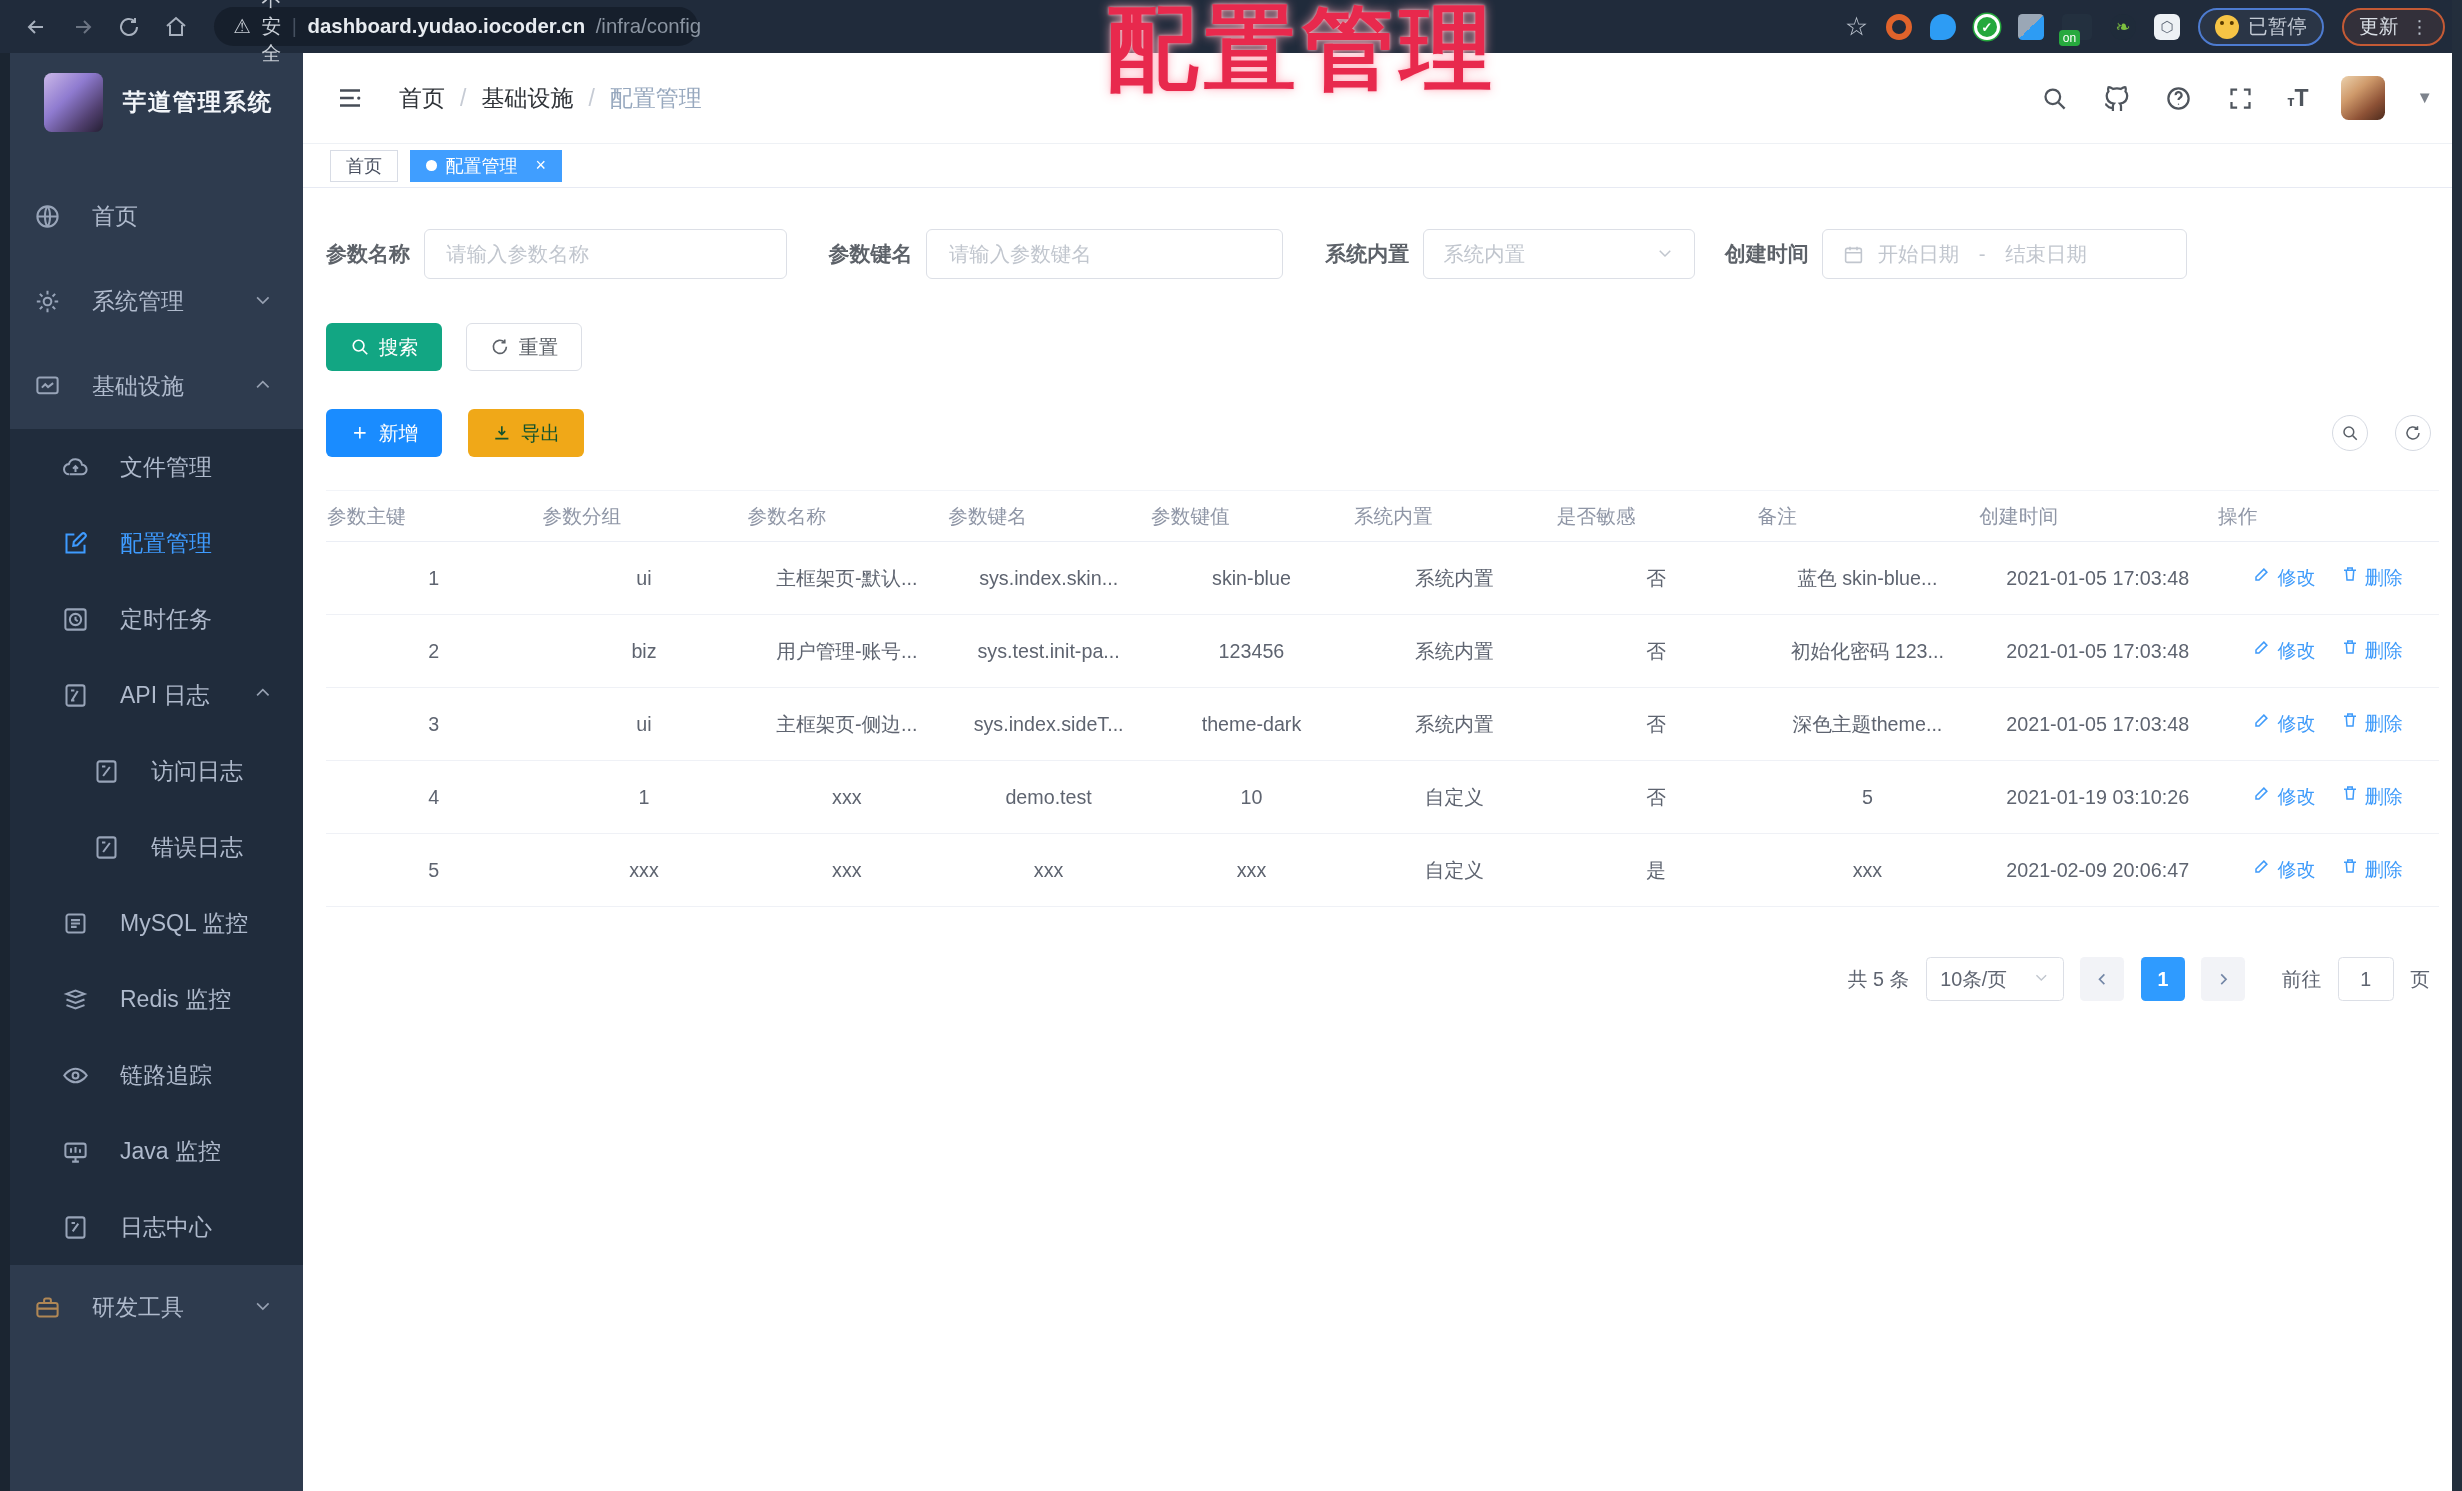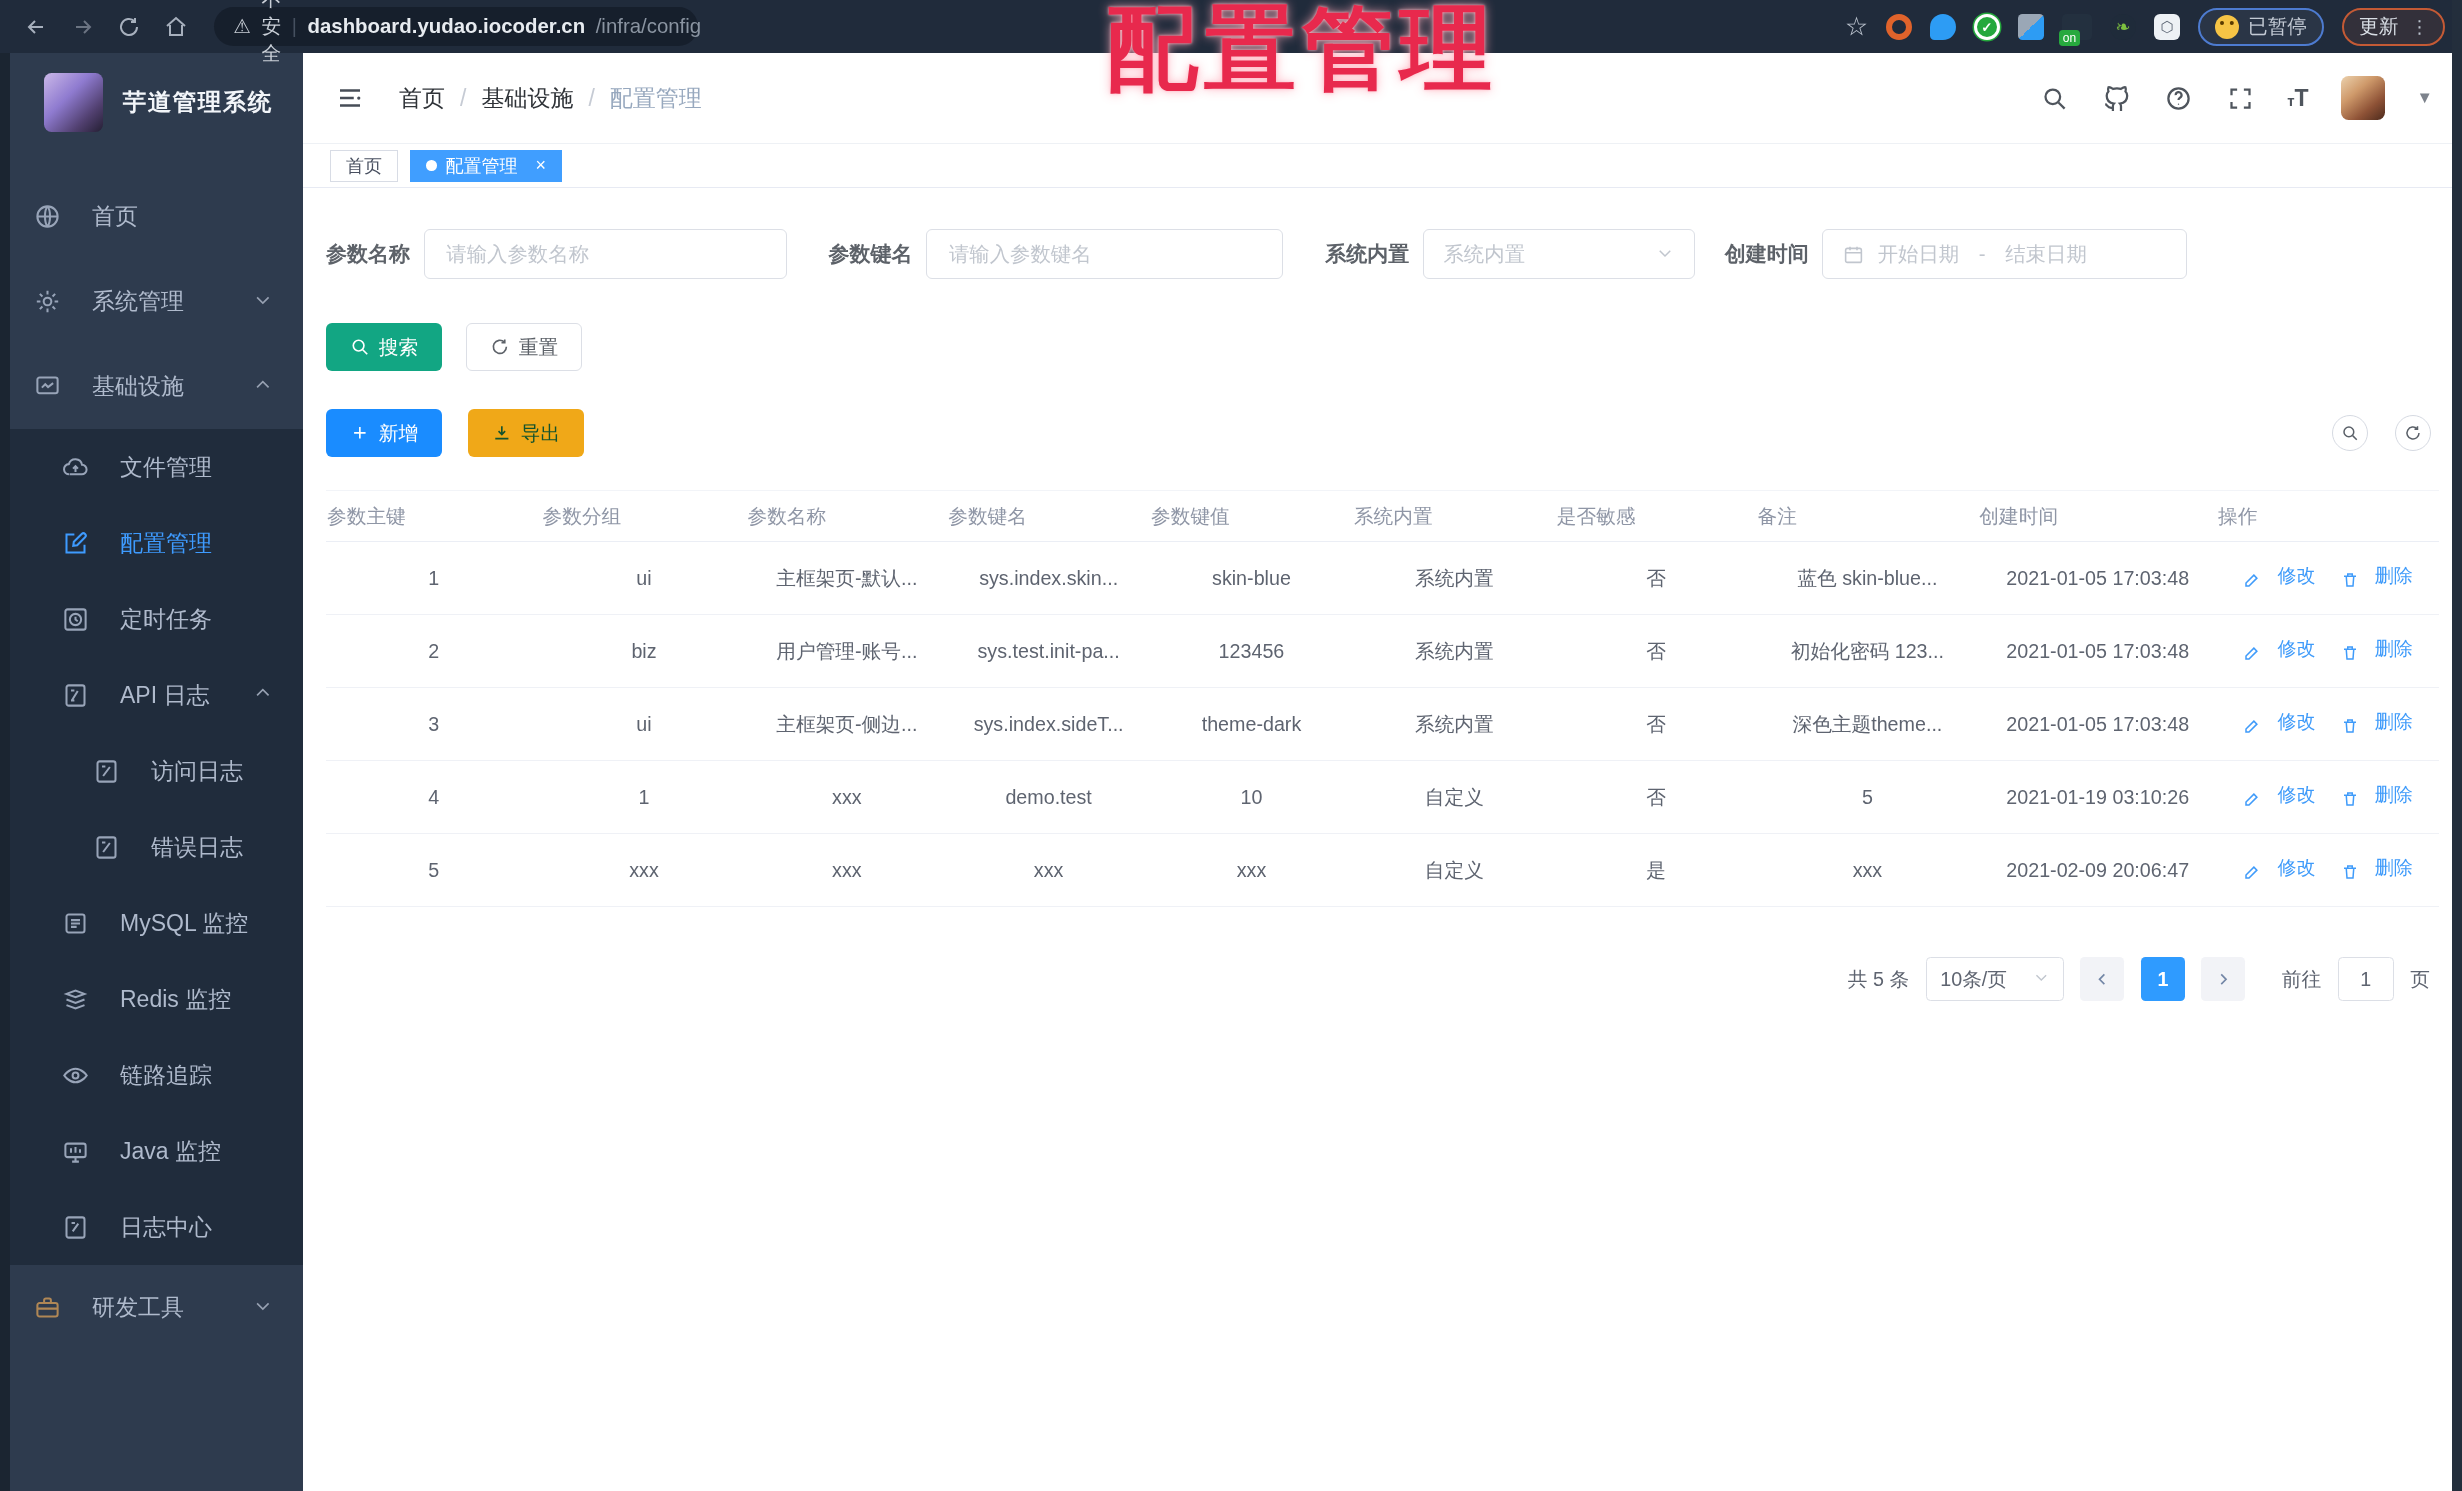--- a/index.html
+++ b/index.html
@@ -114,21 +114,21 @@
   .btn.add{background:#1A8CFF;color:#fff;}
   .btn.export{background:#F0A818;color:#14532d;}
   .round-tools{margin-left:auto;display:flex;gap:27px;padding-right:7.6px;}
   .rbtn{width:36px;height:36px;border-radius:50%;border:1.5px solid #D6DAE2;background:#fff;color:#5A6068;display:flex;align-items:center;justify-content:center;cursor:pointer;}
   .rbtn svg{width:18px;height:18px;}
 
   
   table.grid{margin-top:33px;width:100%;border-collapse:collapse;font-size:19.7px;color:#5E6470;table-layout:fixed;}
   table.grid th{height:51px;font-weight:normal;color:#8F96A6;border-top:1.5px solid #F2F4F8;border-bottom:1.5px solid #EBEEF5;text-align:left;}
   table.grid td{height:73px;text-align:center;border-bottom:1.5px solid #EFF1F6;overflow:hidden;white-space:nowrap;text-overflow:ellipsis;}
-  .link{color:#3F9BFA;display:inline-flex;align-items:flex-end;gap:16px;font-size:19px;cursor:pointer;}
+  .link{color:#3F9BFA;display:inline-flex;align-items:flex-start;gap:6px;font-size:19px;cursor:pointer;}
   .link svg{width:18px;height:18px;}
   .link + .link{margin-left:19.7px;}
 
   
   .pager{margin-top:50px;display:flex;align-items:center;justify-content:flex-end;gap:16.6px;font-size:19.7px;color:#5E6470;padding-right:9px;}
   .psel{width:138px;height:44px;border:1.5px solid #DCDFE6;border-radius:4.5px;display:flex;align-items:center;padding:0 13.6px;color:#5E6470;background:#fff;cursor:pointer;}
   .psel .chev{margin-left:auto;color:#C1C6CE;}
   .psel .chev svg{width:16.6px;height:16.6px;}
   .pbtn{width:44px;height:44px;background:#F2F3F7;border-radius:4.5px;display:flex;align-items:center;justify-content:center;color:#7386A6;cursor:pointer;}
   .pbtn svg{width:16.6px;height:16.6px;}

